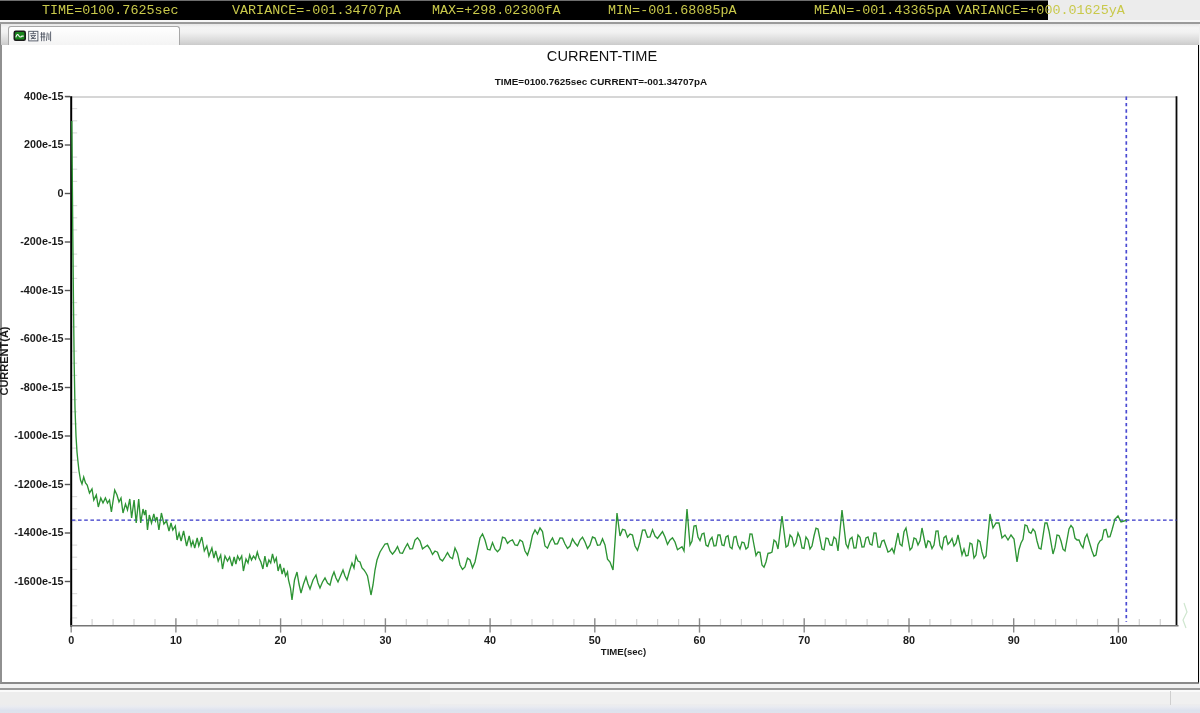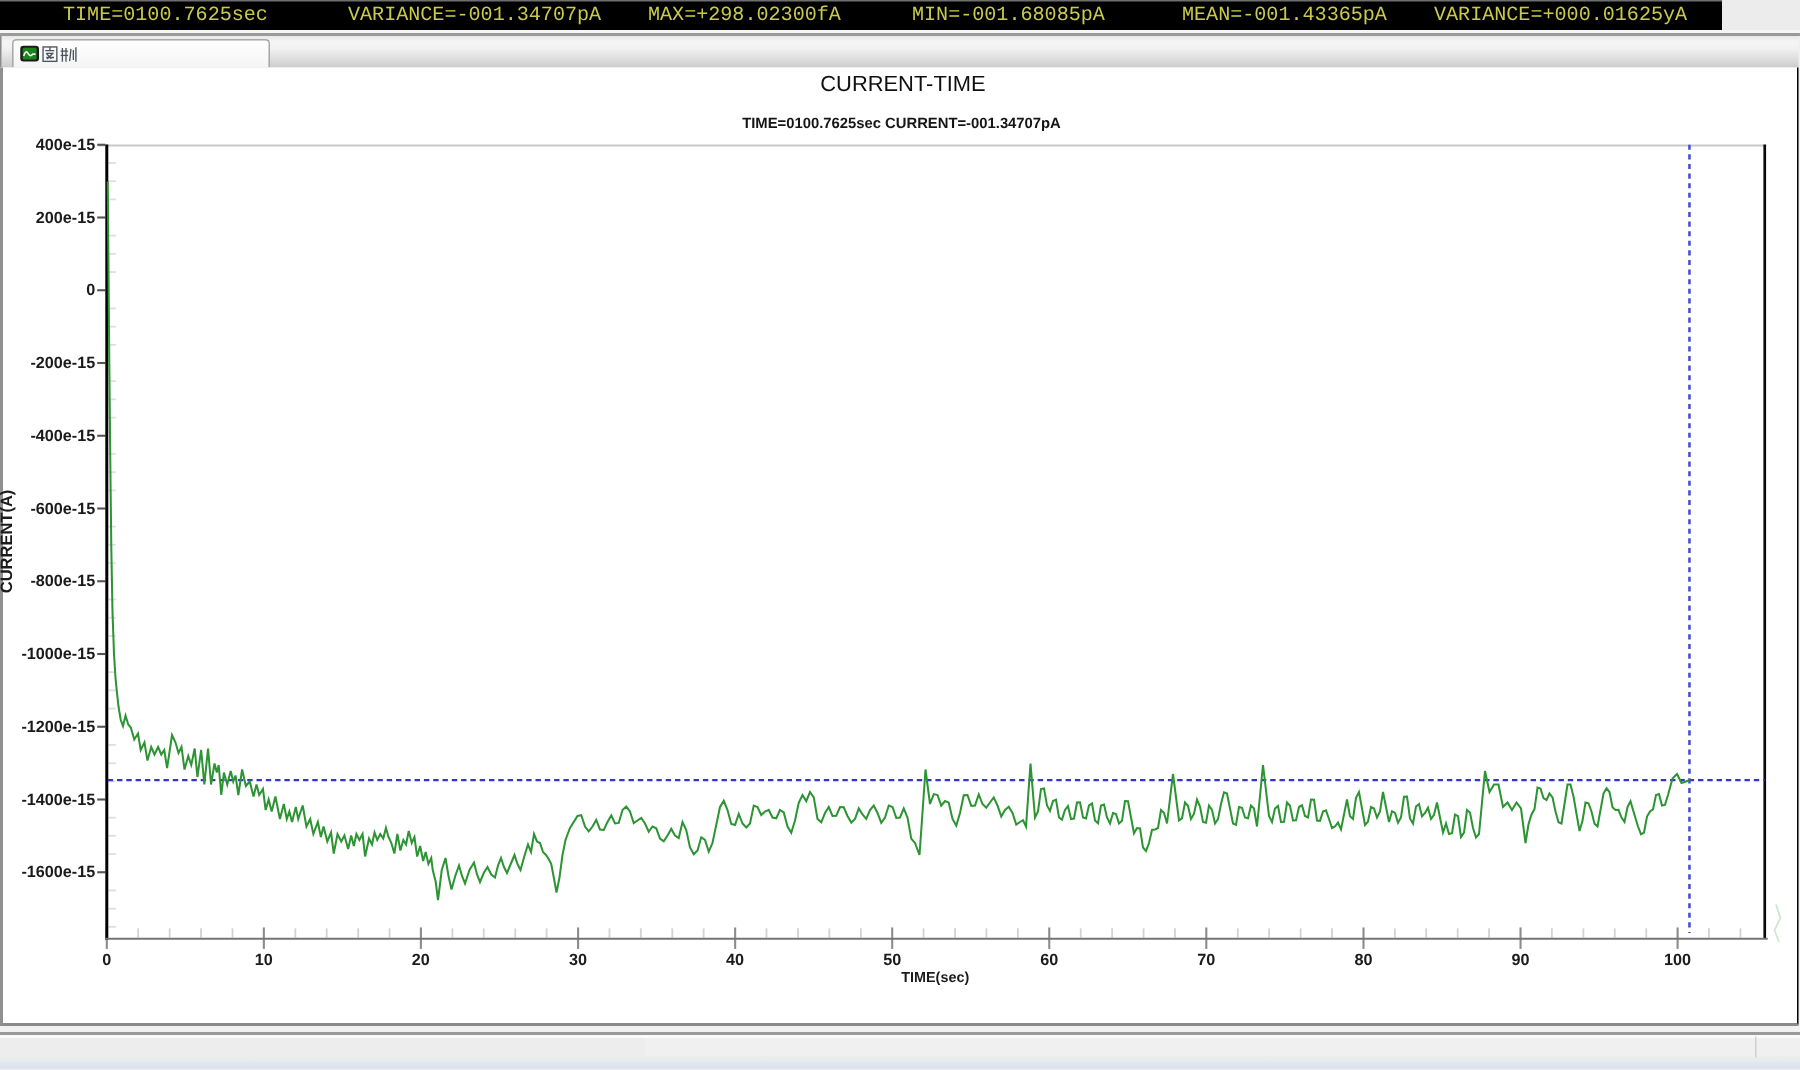--- a/index.html
+++ b/index.html
@@ -1,19 +1,19 @@
 <!DOCTYPE html>
 <html><head><meta charset="utf-8">
 <style>
   * { margin:0; padding:0; box-sizing:border-box; }
   html,body { width:1200px; height:713px; overflow:hidden; background:#ececec;
     font-family:"Liberation Sans", sans-serif; position:relative; }
   .abs { position:absolute; }
   
-  #topbar { left:0; top:0; width:1148px; height:19.5px; background:#000; border-top:1px solid #6e6e6e;padding-left:38px; }
+  #topbar { left:0; top:0; width:1048px; height:19.5px; background:#000; border-top:1px solid #6e6e6e;padding-left:38px; }
   #topbar span { position:absolute; top:1.5px; font-family:"Liberation Mono",monospace;
      font-size:13.4px; color:#c9c94b; white-space:pre; }
   
   #sep1 { left:0; top:19.5px; width:1200px; height:2.5px; background:#f6f6f6; }
   #sep2 { left:0; top:22px; width:1200px; height:2px; background:#9a9a9a; }
   
   #strip { left:0; top:24px; width:1200px; height:21px;
      background:linear-gradient(#e7e7e7 0%, #f5f5f5 18%, #f1f1f1 40%, #d6d6d6 85%, #cbcbcb 100%);
      border-left:1px solid #8a8a8a; }
   #tab { left:8px; top:25.5px; width:172px; height:19.5px; background:linear-gradient(#ffffff,#f4f4f4);
@@ -31,21 +31,21 @@
   #bot3light { left:430px; top:691.5px; width:770px; height:12px; background:#f2f2f2; opacity:.55; }
   #botdiv { left:1170px; top:691px; width:1px; height:14px; background:#cfcfcf; }
   .tl { font-size:10.8px; font-weight:bold; fill:#1b1b1b; }
 </style></head>
 <body>
 <div class="abs" id="topbar">
   <span style="left:42px">TIME=0100.7625sec</span>
   <span style="left:232px">VARIANCE=-001.34707pA</span>
   <span style="left:432px">MAX=+298.02300fA</span>
   <span style="left:608px">MIN=-001.68085pA</span>
-  <span style="left:788px">MEAN=-001.43365pA</span>
+  <span style="left:814px">MEAN=-001.43365pA</span>
   <span style="left:956px">VARIANCE=+000.01625yA</span>
 </div>
 <div class="abs" id="sep1"></div>
 <div class="abs" id="sep2"></div>
 <div class="abs" id="strip"></div>
 <div class="abs" id="tab"></div>
 <div class="abs" id="panel"></div>
 <div class="abs" id="rightedge"></div>
 <div class="abs" id="bot1"></div>
 <div class="abs" id="botline"></div>

